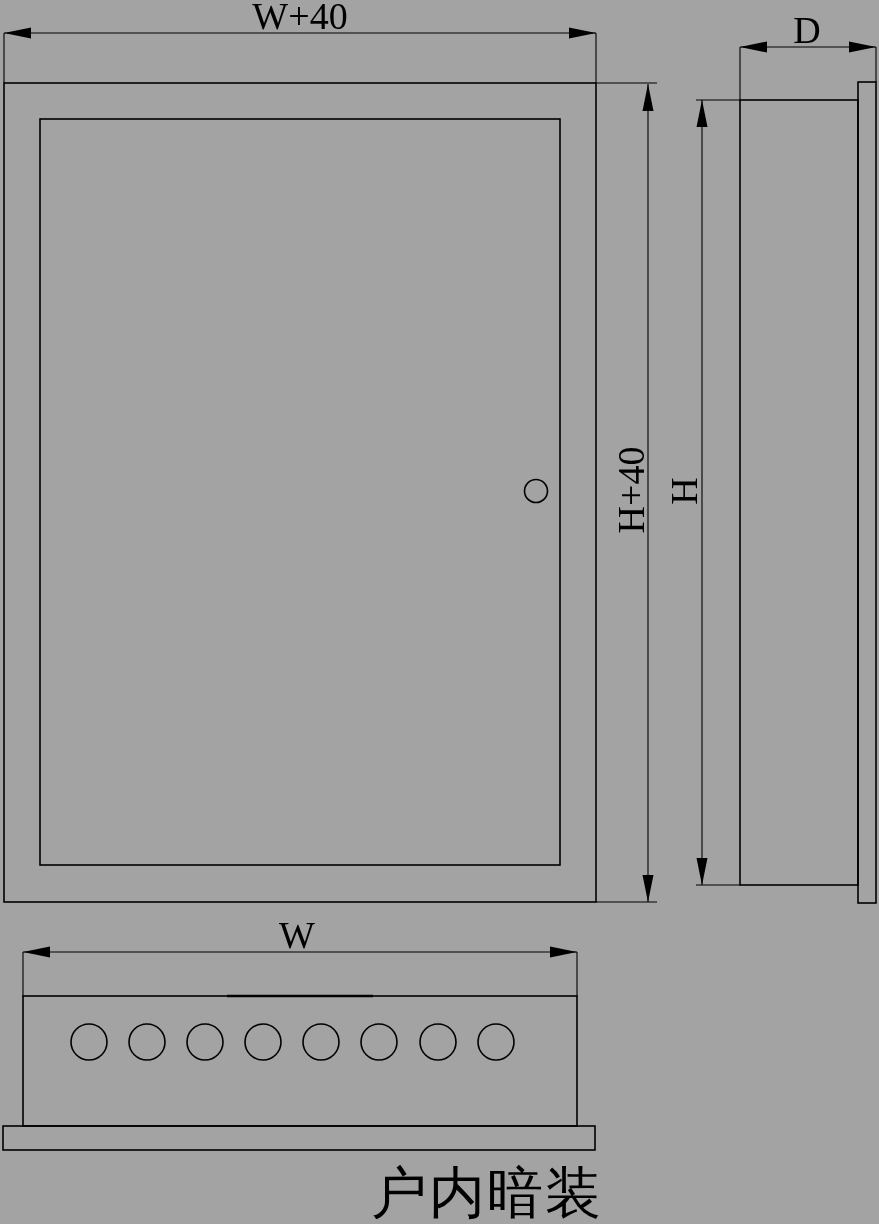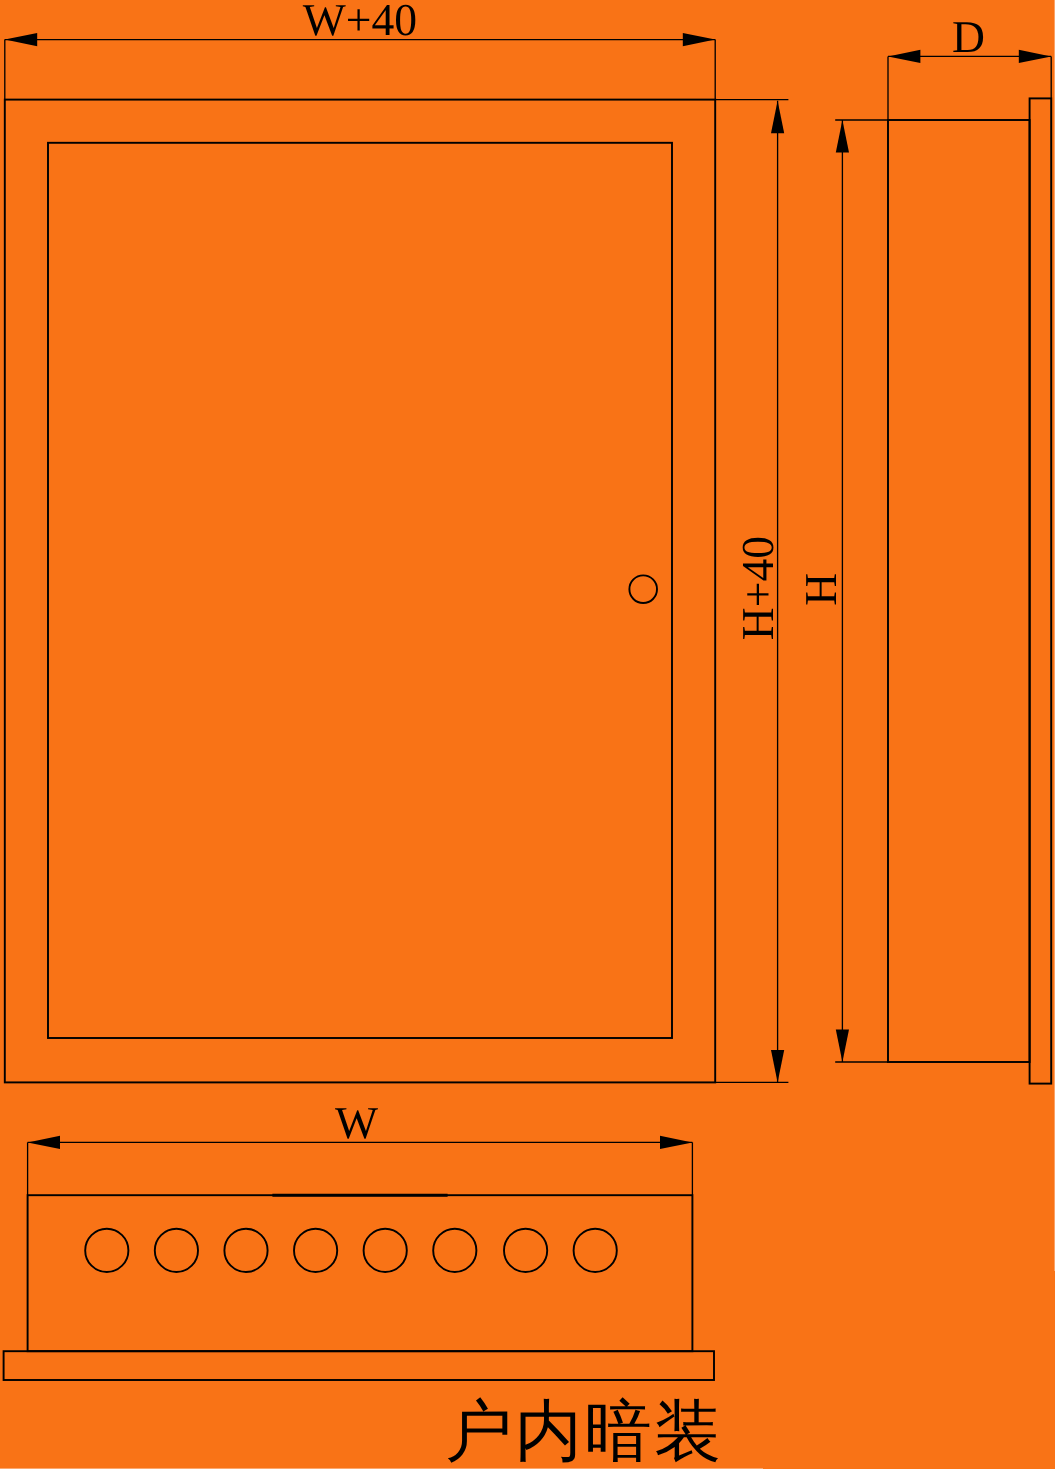--- a/index.html
+++ b/index.html
@@ -4,21 +4,21 @@
 <style>
   html, body {
     margin: 0;
     padding: 0;
     background: #ffffff;
   }
   .sheet {
     position: relative;
     width: 879px;
     height: 1224px;
-    background: #f97316;
+    background: #a3a3a3;
     overflow: hidden;
     font-family: "Liberation Serif", "DejaVu Serif", serif;
   }
   svg { display: block; }
   .objline  { stroke: #000000; stroke-width: 1.6; fill: none; }
   .dimline  { stroke: #000000; stroke-width: 1.1; fill: none; }
   .seamline { stroke: #000000; stroke-width: 2.6; fill: none; }
   .arrow    { fill: #000000; stroke: none; }
   .dimtext  {
     font-family: "Liberation Serif", "DejaVu Serif", serif;

